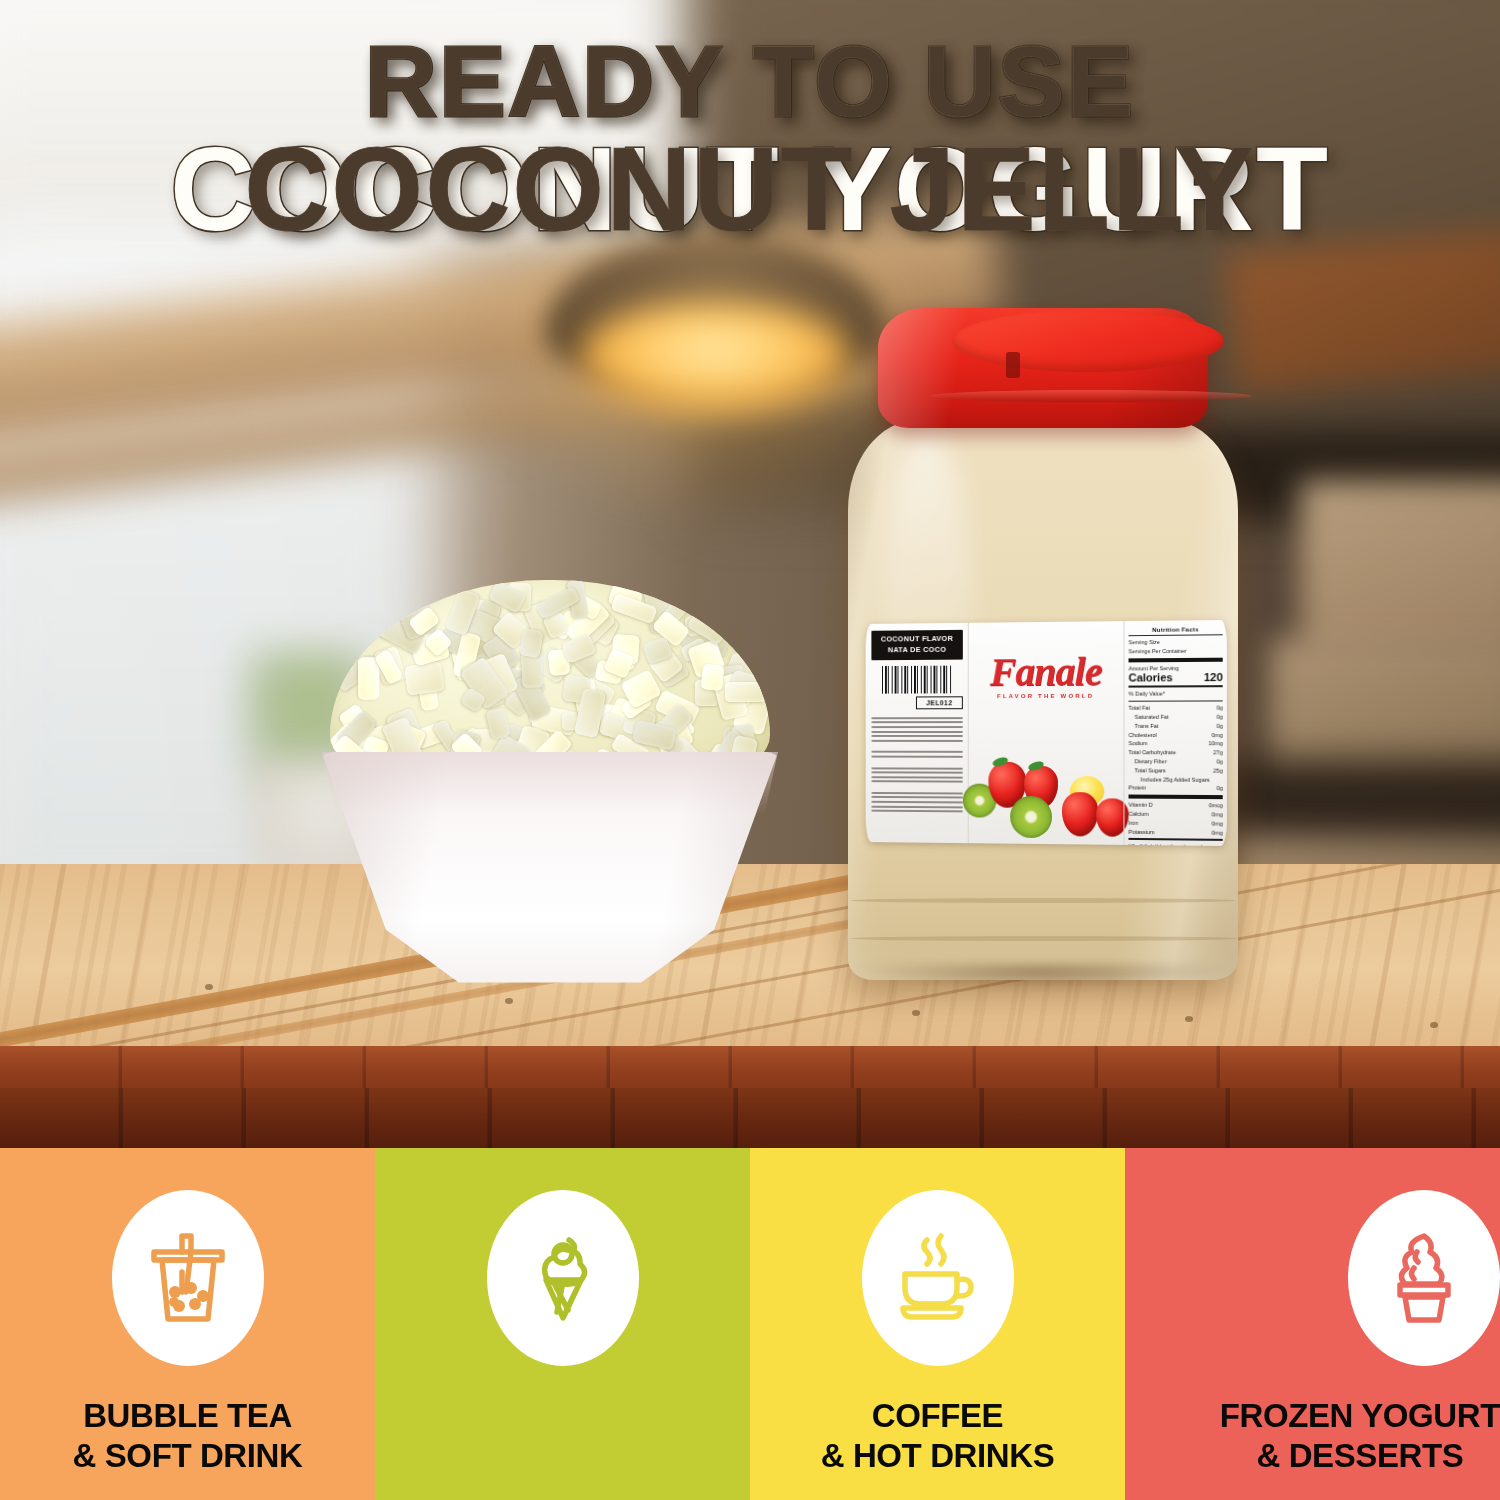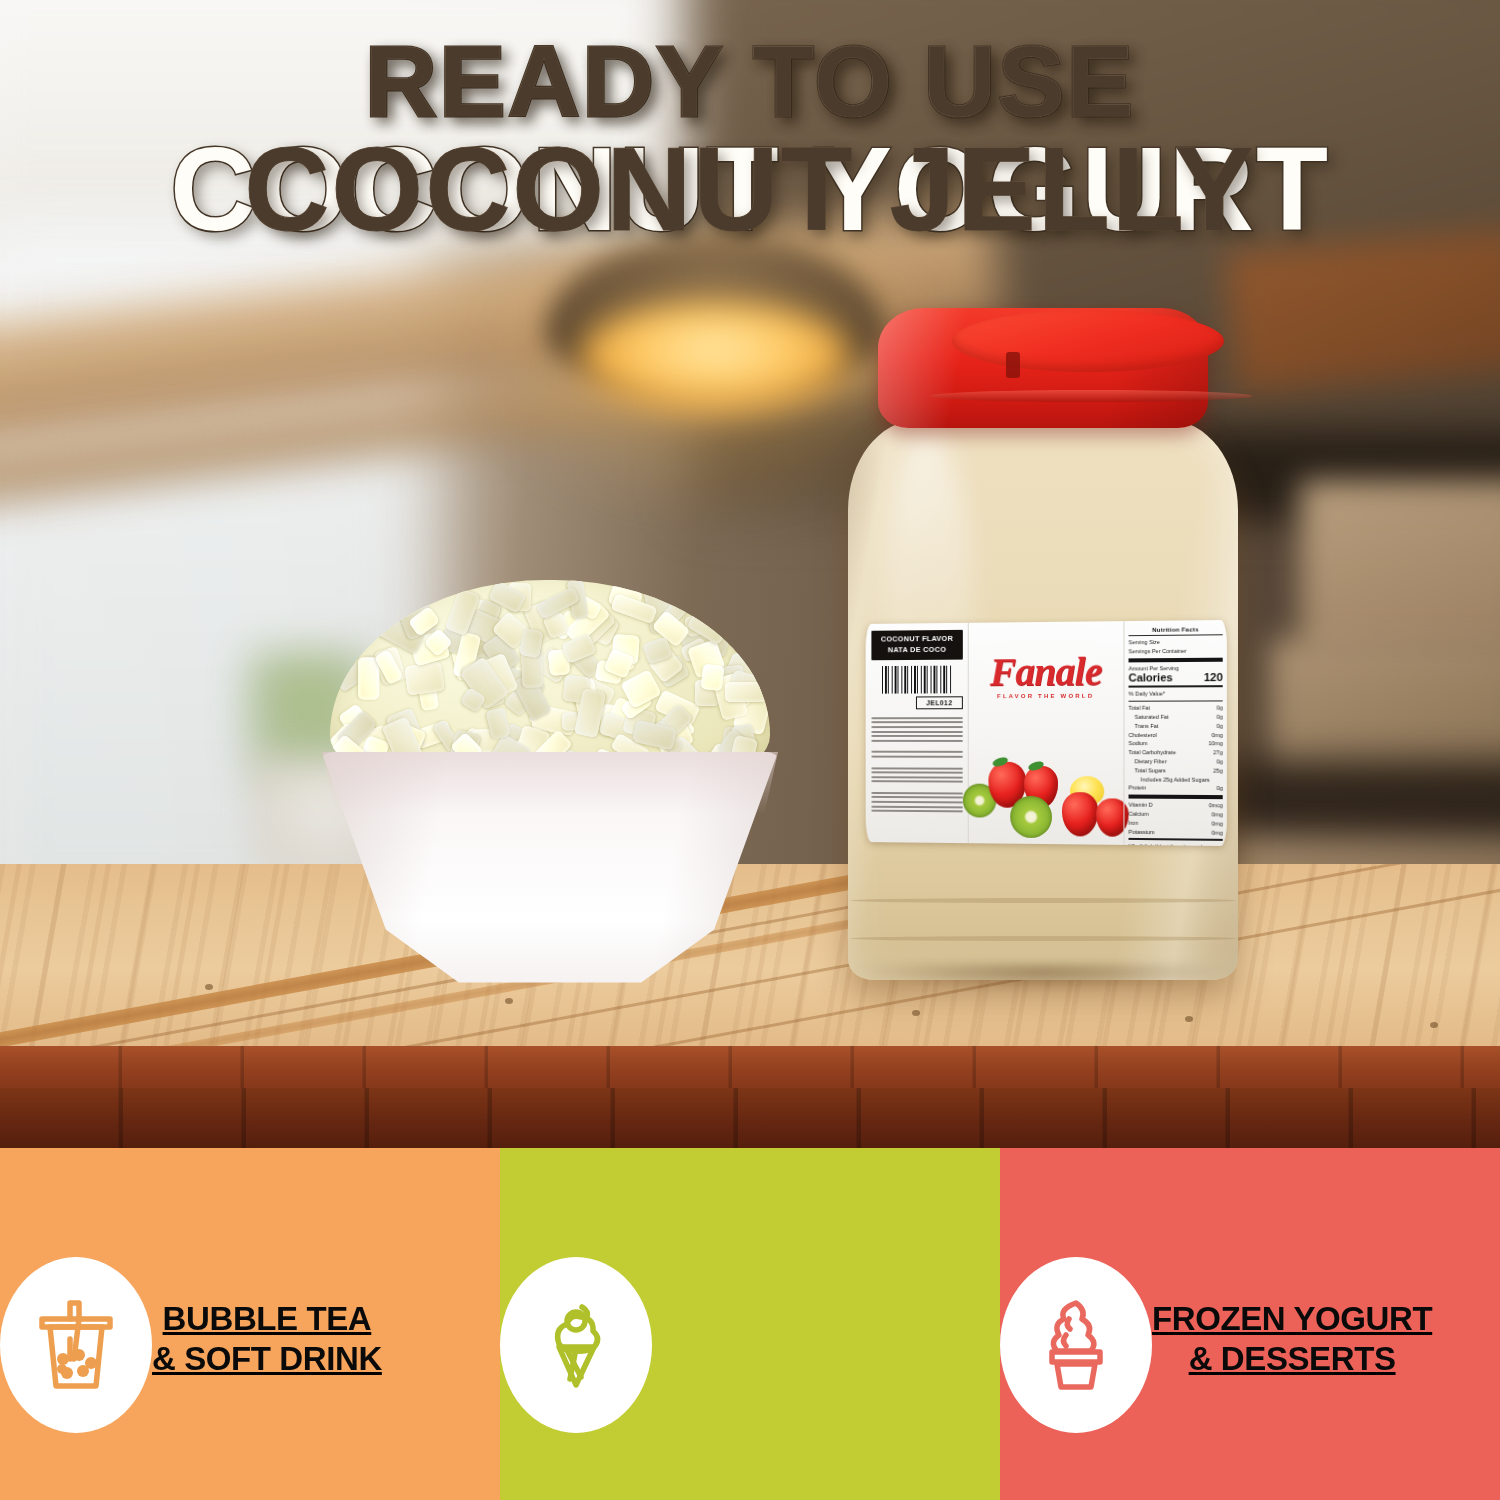--- a/index.html
+++ b/index.html
@@ -402,21 +402,21 @@
   }
   .nutri-foot { font-size: 4.2px; color: #333; line-height: 1.5; margin-top: 3px; }
 
   
   .panels {
     position: absolute; left: 0; top: 1148px; width: 1500px; height: 352px;
     display: flex; z-index: 25;
   }
   .panel {
     flex: 1; position: relative;
-    display: flex; flex-direction: row; align-items: center; text-decoration: underline;
+    display: flex; flex-direction: column; align-items: center;
   }
   .panel-icon {
     width: 152px; height: 176px; margin-top: 42px;
     background: #fff; border-radius: 50%;
     display: flex; align-items: center; justify-content: center;
   }
   .panel-label {
     margin-top: 30px; text-align: center;
     font-weight: 700; font-size: 33px; line-height: 1.22;
     color: #0a0a0a; letter-spacing: -.4px;
@@ -810,22 +810,39 @@
             <circle cx="43" cy="24" r="9"></circle>
             <path d="M26 47 q-5 -15 8 -20 q3 -10 14 -7 q13 1 12 14 q8 7 2 15 q-6 6 -18 5 q-12 1 -18 -7 Z"></path>
             <path d="M26 50 L43 88 L61 50 Z"></path>
             <path d="M35 55 L48 80"></path>
             <path d="M43 52 L37 82"></path>
           </g>
         </svg>
       </div>
     </div>
 
-
-    <div class="panel" id="panel3" style="background: rgb(236, 98, 88);">
+    <div class="panel" id="panel2" style="background: rgb(250, 223, 68);">
+      <div class="panel-icon">
+        <svg width="94" height="96" viewBox="0 0 94 96">
+          <g fill="none" stroke="#F5DC49" stroke-width="5.5" stroke-linejoin="round" stroke-linecap="round">
+            <path d="M36 10 q-6 6 0 12 q6 6 0 12"></path>
+            <path d="M50 6 q-6 7 0 14 q6 7 0 14"></path>
+            <path d="M14 44 H66 v14 q0 16 -16 16 H30 q-16 0 -16 -16 Z"></path>
+            <path d="M66 50 q14 -3 14 7 q0 10 -14 9"></path>
+            <path d="M12 78 H70 q0 9 -9 9 H21 q-9 0 -9 -9 Z"></path>
+          </g>
+        </svg>
+      </div>
+      <div class="panel-label">
+        <span>COFFEE</span><br>
+        <span>&amp; HOT DRINKS</span>
+      </div>
+    </div>
+
+    <div class="panel" id="panel3" style="background: rgb(236, 98, 88); align-items: flex-end;">
       <div class="panel-icon">
         <svg width="86" height="96" viewBox="0 0 86 96">
           <g fill="none" stroke="#E9695E" stroke-width="5.5" stroke-linejoin="round" stroke-linecap="round">
             <path d="M43 6 q10 7 6 16 q11 6 6 16 q10 7 3 16 H24 q-8 -9 2 -16 q-6 -11 5 -16 q-5 -10 12 -16 Z"></path>
             <path d="M36 22 q-4 6 1 10"></path>
             <path d="M33 38 q-5 6 0 11"></path>
             <rect x="19" y="55" width="48" height="10"></rect>
             <path d="M24 67 L28 90 H58 L62 67 Z"></path>
           </g>
         </svg>

